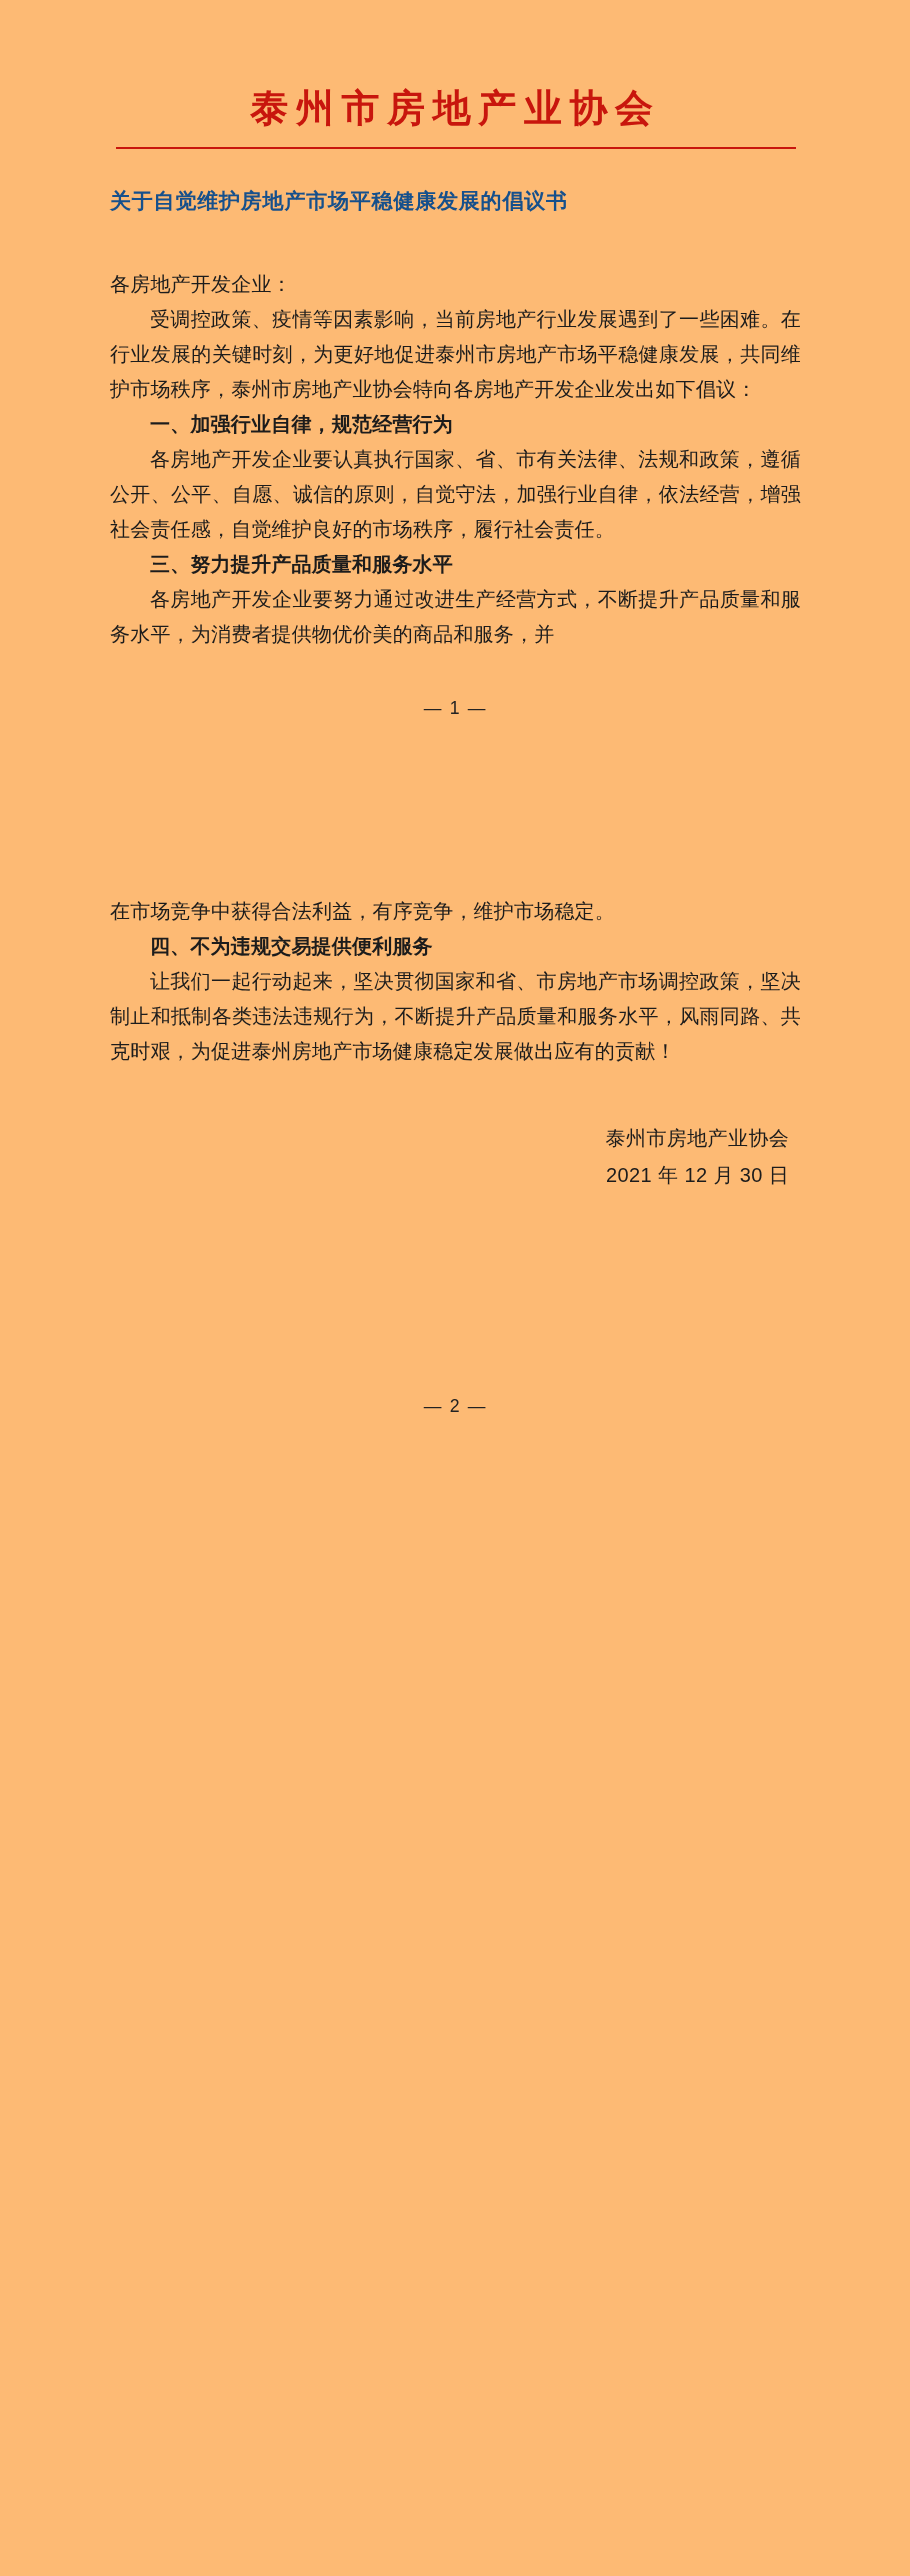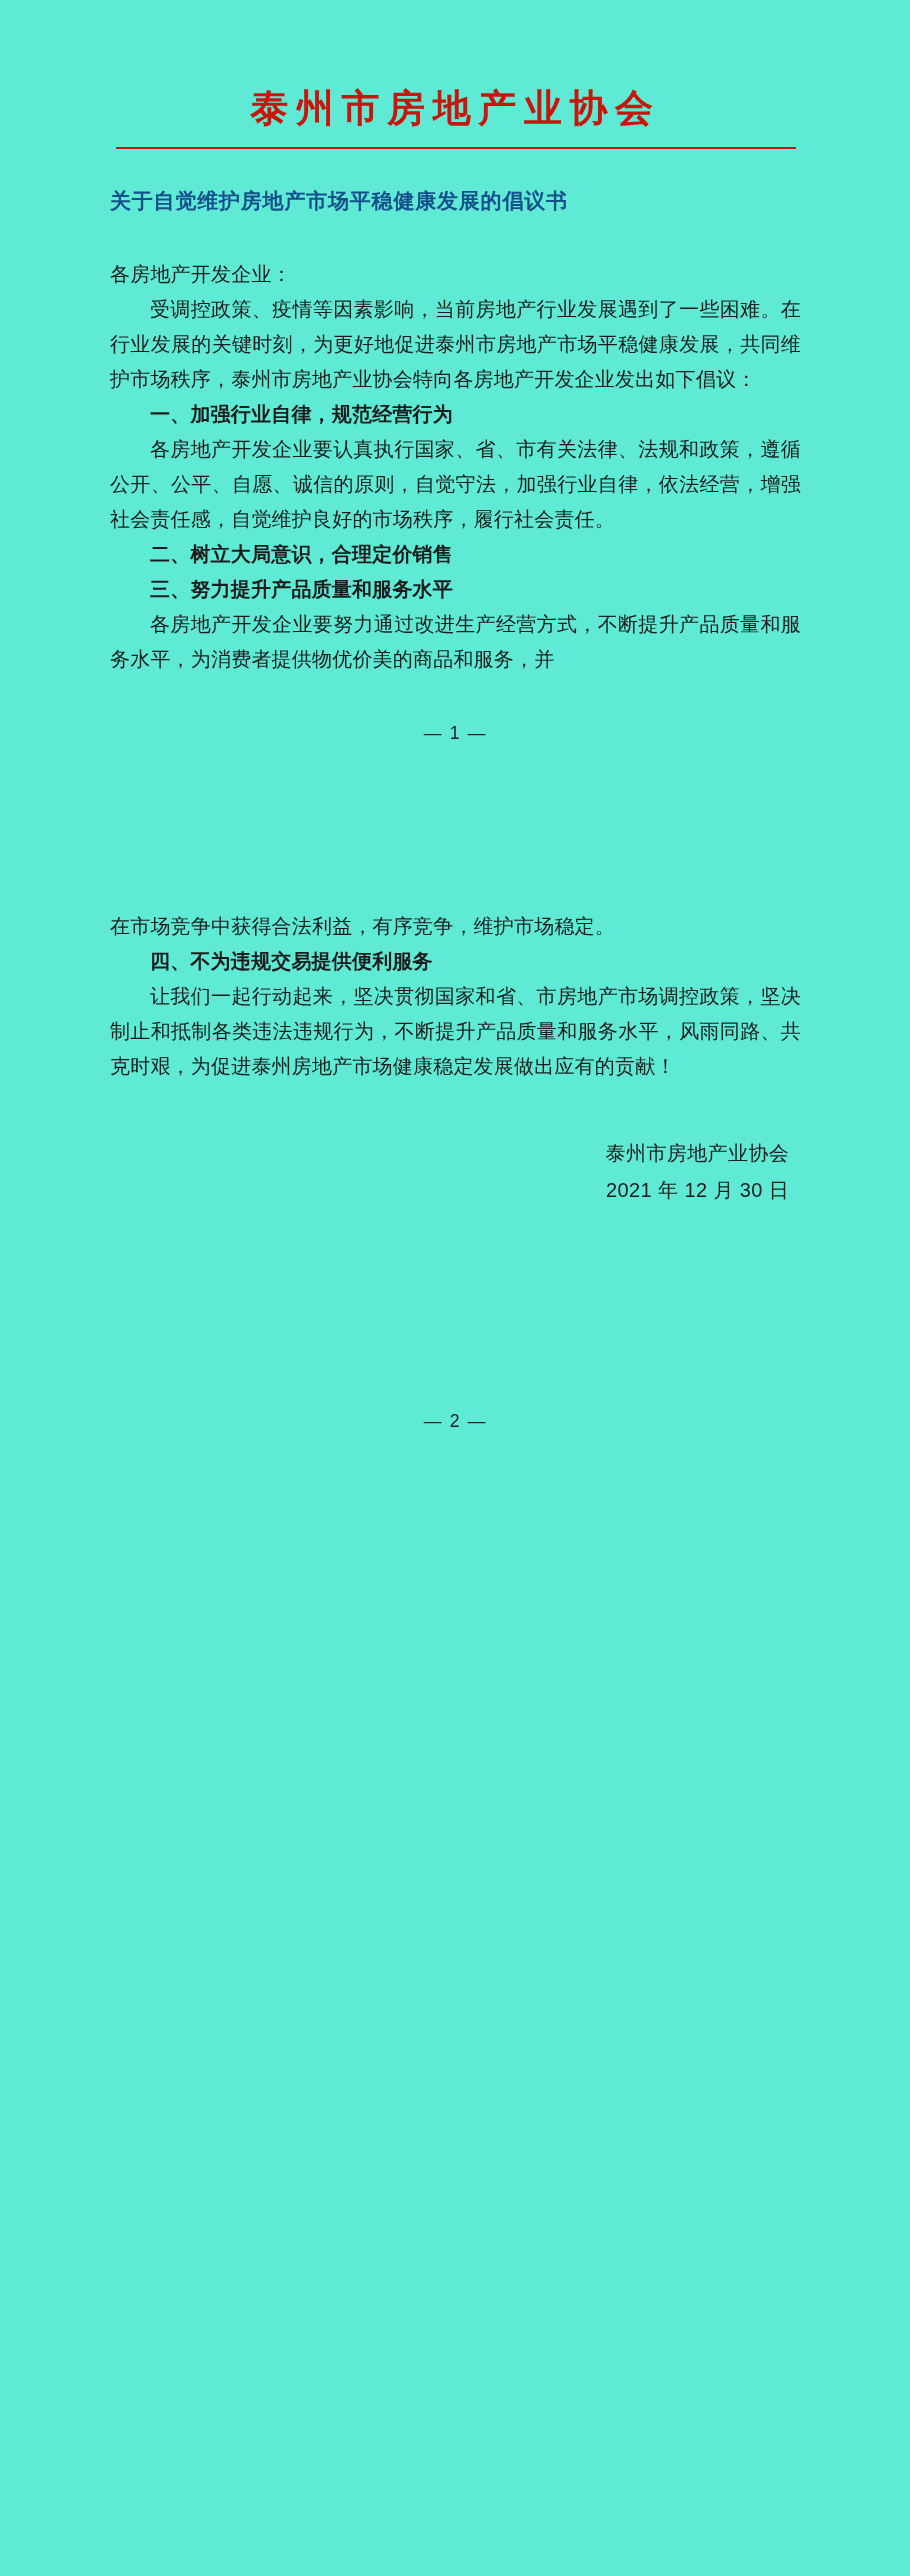--- a/index.html
+++ b/index.html
@@ -11,21 +11,21 @@
     width: 911px;
     min-height: 2576px;
     font-family: "Liberation Sans", "DejaVu Sans", sans-serif;
     color: #1a1a1a;
     -webkit-font-smoothing: antialiased;
   }
   .page {
     width: 911px;
     min-height: 2576px;
     position: relative;
-    background: #5eead4;
+    background: #fdba74;
     box-sizing: border-box;
     padding: 0;
   }
   .sheet {
     width: 911px;
     box-sizing: border-box;
     padding: 0 110px;
   }
 
   
@@ -55,21 +55,21 @@
     color: #16508c;
     font-family: "DejaVu Sans", "Liberation Sans", sans-serif;
     font-weight: bold;
     font-size: 21px;
     letter-spacing: 0.8px;
     line-height: 1.5;
   }
 
   
   .body-block {
-    margin-top: 39px;
+    margin-top: 49px;
   }
   .para {
     font-size: 20px;
     line-height: 35px;
     color: #1c1c1c;
     text-align: justify;
     text-justify: inter-ideograph;
     letter-spacing: 0.2px;
     margin: 0;
   }
@@ -127,21 +127,20 @@
       <div class="red-rule"></div>
     </div>
 
     <div class="doc-title">关于自觉维护房地产市场平稳健康发展的倡议书</div>
 
     <div class="body-block">
       <p class="para">各房地产开发企业：</p>
       <p class="para indent">受调控政策、疫情等因素影响，当前房地产行业发展遇到了一些困难。在行业发展的关键时刻，为更好地促进泰州市房地产市场平稳健康发展，共同维护市场秩序，泰州市房地产业协会特向各房地产开发企业发出如下倡议：</p>
       <p class="para indent bold">一、加强行业自律，规范经营行为</p>
       <p class="para indent">各房地产开发企业要认真执行国家、省、市有关法律、法规和政策，遵循公开、公平、自愿、诚信的原则，自觉守法，加强行业自律，依法经营，增强社会责任感，自觉维护良好的市场秩序，履行社会责任。</p>
-      <p class="para indent bold">二、树立大局意识，合理定价销售</p>
       <p class="para indent bold">三、努力提升产品质量和服务水平</p>
       <p class="para indent">各房地产开发企业要努力通过改进生产经营方式，不断提升产品质量和服务水平，为消费者提供物优价美的商品和服务，并</p>
     </div>
 
     <div class="page-number">— 1 —</div>
   </div>
 
   <div class="page-gap"></div>
 
   <div class="sheet">

